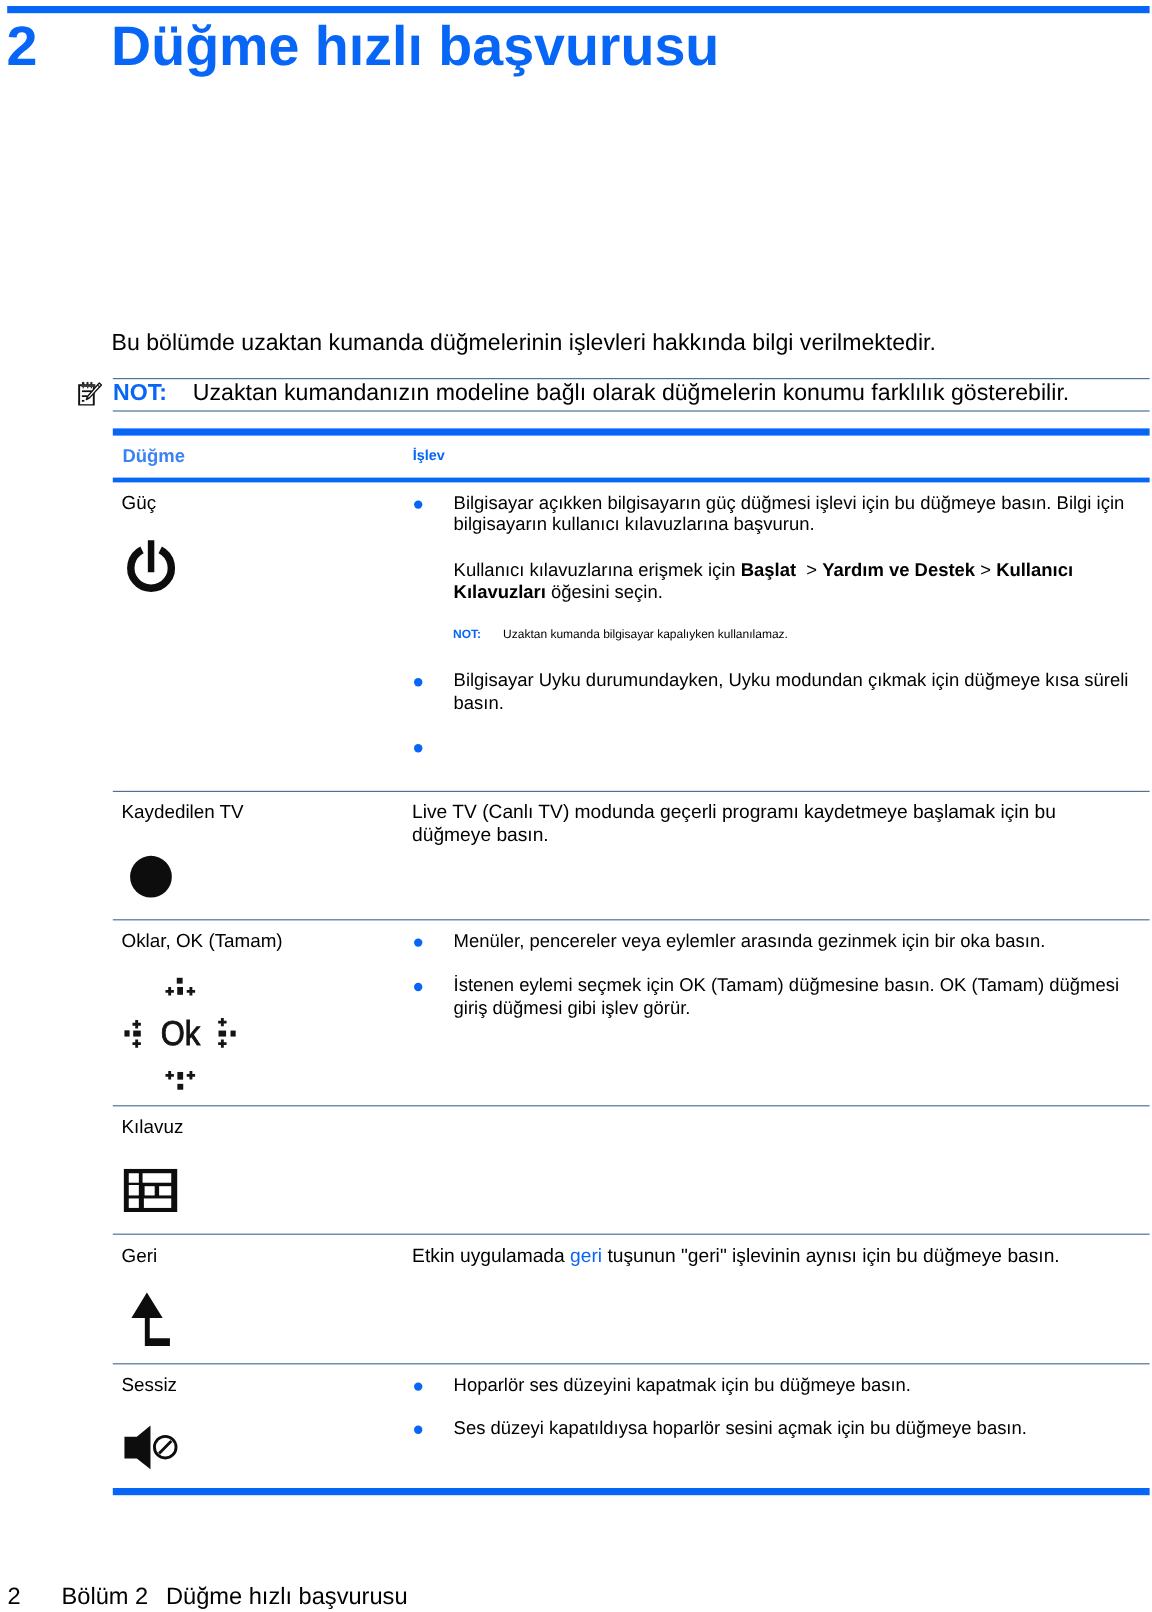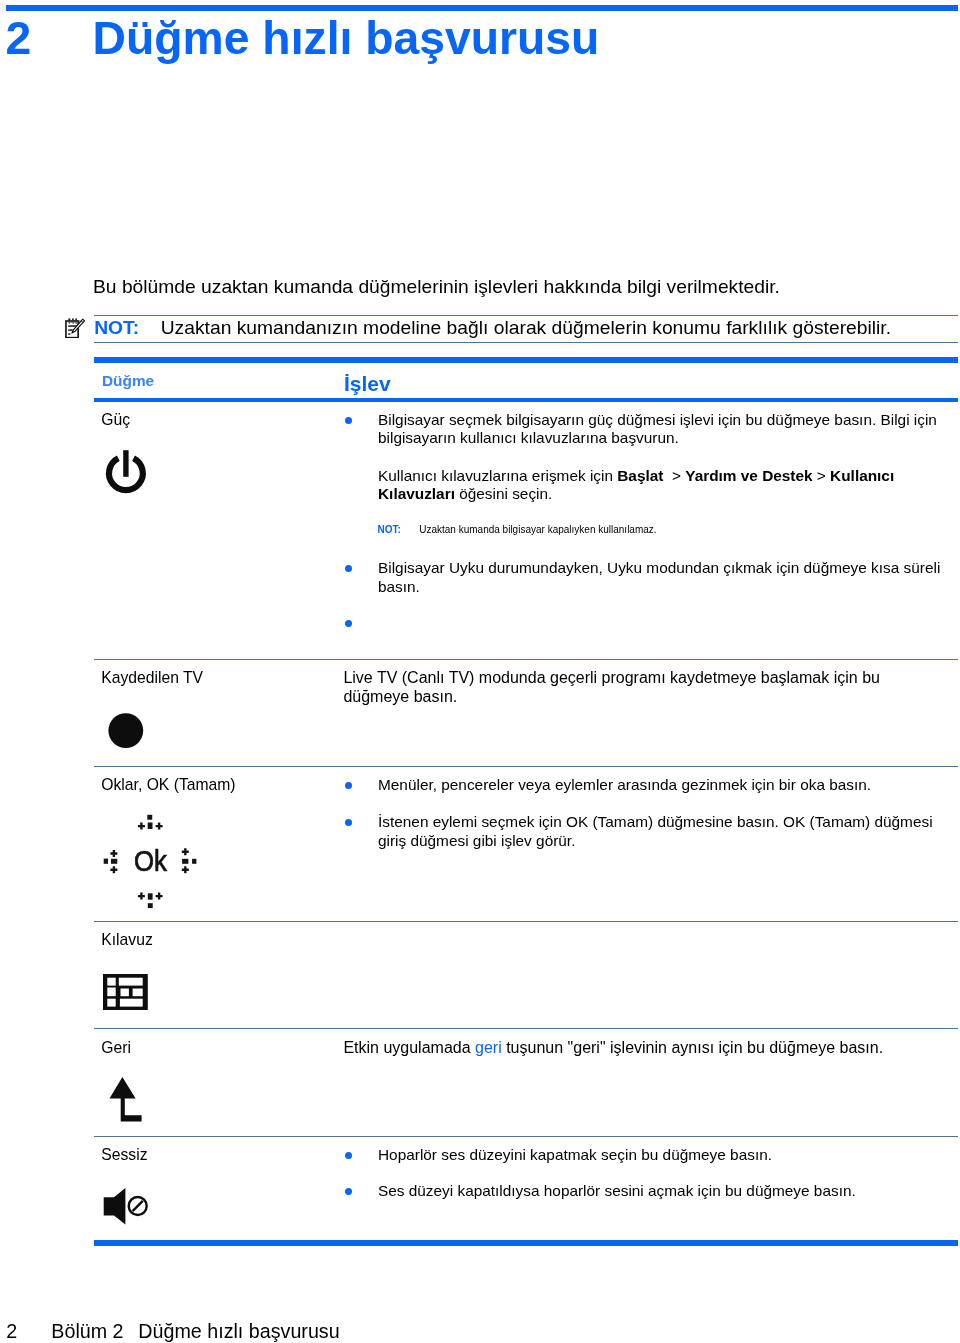--- a/index.html
+++ b/index.html
@@ -26,21 +26,21 @@
   .note-top .ntxt{position:absolute;left:0.2px;top:2.5px;font-size:19.25px;line-height:20px;white-space:nowrap;}
   .note-top .nlbl{color:#0766f5;font-weight:bold;}
   .note-top .nbody{position:absolute;left:66.7px;top:2.5px;font-size:19.28px;line-height:20px;white-space:nowrap;}
   .note-icon{position:absolute;left:-29.3px;top:2.6px;width:20px;height:20.5px;}
 
   
   .tbl{position:absolute;left:94px;top:357px;width:864px;}
   .bar-top{position:absolute;left:0;top:0;width:864px;height:6px;background:#0766f5;}
   .bar-hdrbot{position:absolute;left:0;top:41px;width:864px;height:4px;background:#0766f5;}
   .hdr-btn{position:absolute;left:8px;top:15px;font-size:15.38px;font-weight:bold;color:#3b82f6;}
-  .hdr-fn{position:absolute;left:250px;top:15px;font-size:21px;font-weight:bold;color:#0766f5;}
+  .hdr-fn{position:absolute;left:250px;top:15px;font-size:12px;font-weight:bold;color:#0766f5;}
 
   .rowline{position:absolute;left:94px;width:864px;height:1px;background:#4f7398;}
 
   .col1{position:absolute;left:101.3px;font-size:15.7px;line-height:18.5px;white-space:nowrap;}
   .col2{position:absolute;left:343.4px;width:584px;font-size:16px;line-height:18.5px;}
   .blt{position:absolute;left:345px;width:7px;height:7px;border-radius:50%;background:#0766f5;}
   .bulletxt{position:absolute;left:378px;width:583px;font-size:15.38px;line-height:18.5px;}
   .para-pre{white-space:pre-wrap;}
   .subnote{position:absolute;left:377.5px;font-size:10px;line-height:18.5px;white-space:nowrap;}
   .subnote .lbl{color:#0766f5;font-weight:bold;}
@@ -109,21 +109,21 @@
   <div class="rowline" style="top:921px"></div>
   <div class="rowline" style="top:1028px"></div>
   <div class="rowline" style="top:1136px"></div>
 
   <div class="col1" style="top:410.9px">Güç</div>
   <svg class="icn" style="left:104px;top:448px;width:44px;height:46px" viewBox="0 0 44 46">
     <path d="M21.9 2.2 V28.8" stroke="#0d0d0d" stroke-width="5.4" stroke-linecap="butt" fill="none"></path>
     <path d="M14.3 10.2 A 16.9 16.9 0 1 0 29.5 10.2" stroke="#0d0d0d" stroke-width="6.2" fill="none" stroke-linecap="butt"></path>
   </svg>
   <div class="blt" style="top:417px"></div>
-  <div class="bulletxt" style="top:410.9px">Bilgisayar seçmek bilgisayarın güç düğmesi işlevi için bu düğmeye basın. Bilgi için bilgisayarın kullanıcı kılavuzlarına başvurun.</div>
+  <div class="bulletxt" style="top:410.9px">Bilgisayar açıkken bilgisayarın güç düğmesi işlevi için bu düğmeye basın. Bilgi için bilgisayarın kullanıcı kılavuzlarına başvurun.</div>
 
   <div class="bulletxt para-pre" style="top:466.5px"><span>Kullanıcı kılavuzlarına erişmek için </span><b>Başlat </b><span> &gt; </span><b>Yardım ve Destek</b><span> &gt; </span><b>Kullanıcı Kılavuzları</b><span> öğesini seçin.</span></div>
 
   <div class="subnote" style="top:520.5px"><span class="lbl">NOT:</span><span style="display:inline-block;width:18.4px"></span><span>Uzaktan kumanda bilgisayar kapalıyken kullanılamaz.</span></div>
 
   <div class="blt" style="top:565px"></div>
   <div class="bulletxt" style="top:559px">Bilgisayar Uyku durumundayken, Uyku modundan çıkmak için düğmeye kısa süreli basın.</div>
 
   <div class="blt" style="top:620px"></div>
 
@@ -186,21 +186,21 @@
   </svg>
   <div class="col2" style="top:1038.9px"><span>Etkin uygulamada </span><span class="lnk">geri</span><span> tuşunun "geri" işlevinin aynısı için bu düğmeye basın.</span></div>
 
   <div class="col1" style="top:1146.2px">Sessiz</div>
   <svg class="icn" style="left:102px;top:1186px;width:48px;height:40px" viewBox="0 0 48 40">
     <path d="M1.7 11.3 H12.0 L23.4 1.9 V38.4 L12.0 29.5 H1.7 Z" fill="#0d0d0d"></path>
     <circle cx="35.7" cy="20.0" r="9.0" fill="none" stroke="#0d0d0d" stroke-width="2.4"></circle>
     <path d="M30.6 25.2 L40.8 14.9" stroke="#0d0d0d" stroke-width="2.4" fill="none"></path>
   </svg>
   <div class="blt" style="top:1152px"></div>
-  <div class="bulletxt" style="top:1146.2px">Hoparlör ses düzeyini kapatmak seçin bu düğmeye basın.</div>
+  <div class="bulletxt" style="top:1146.2px">Hoparlör ses düzeyini kapatmak için bu düğmeye basın.</div>
   <div class="blt" style="top:1188px"></div>
   <div class="bulletxt" style="top:1182.2px">Ses düzeyi kapatıldıysa hoparlör sesini açmak için bu düğmeye basın.</div>
 
   <div class="foot-rule"></div>
   <div class="foot-num">2</div>
   <div class="foot-chap">Bölüm 2</div>
   <div class="foot-title">Düğme hızlı başvurusu</div>
 </div>
 
 </body></html>

